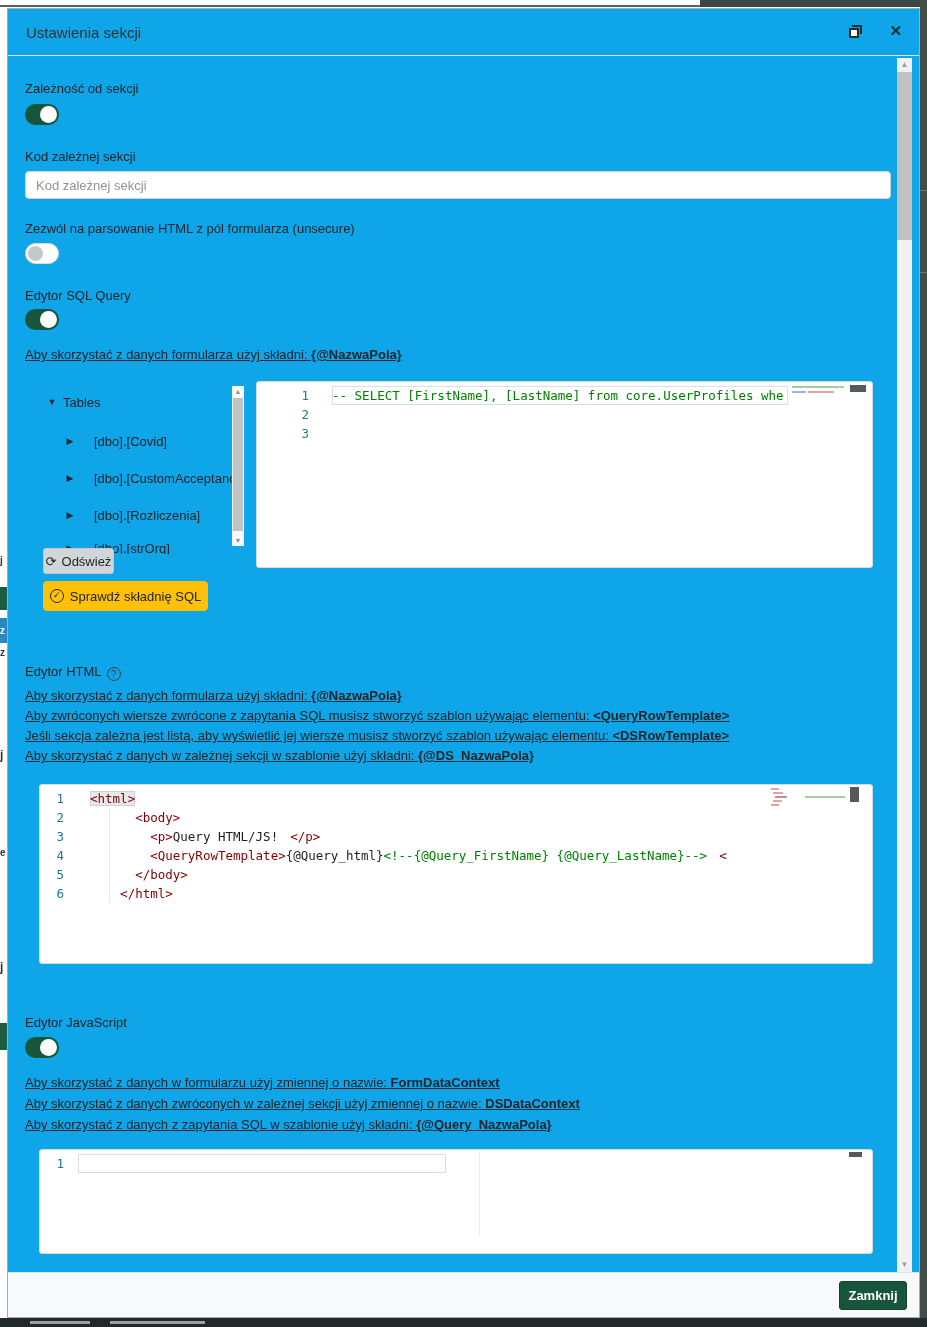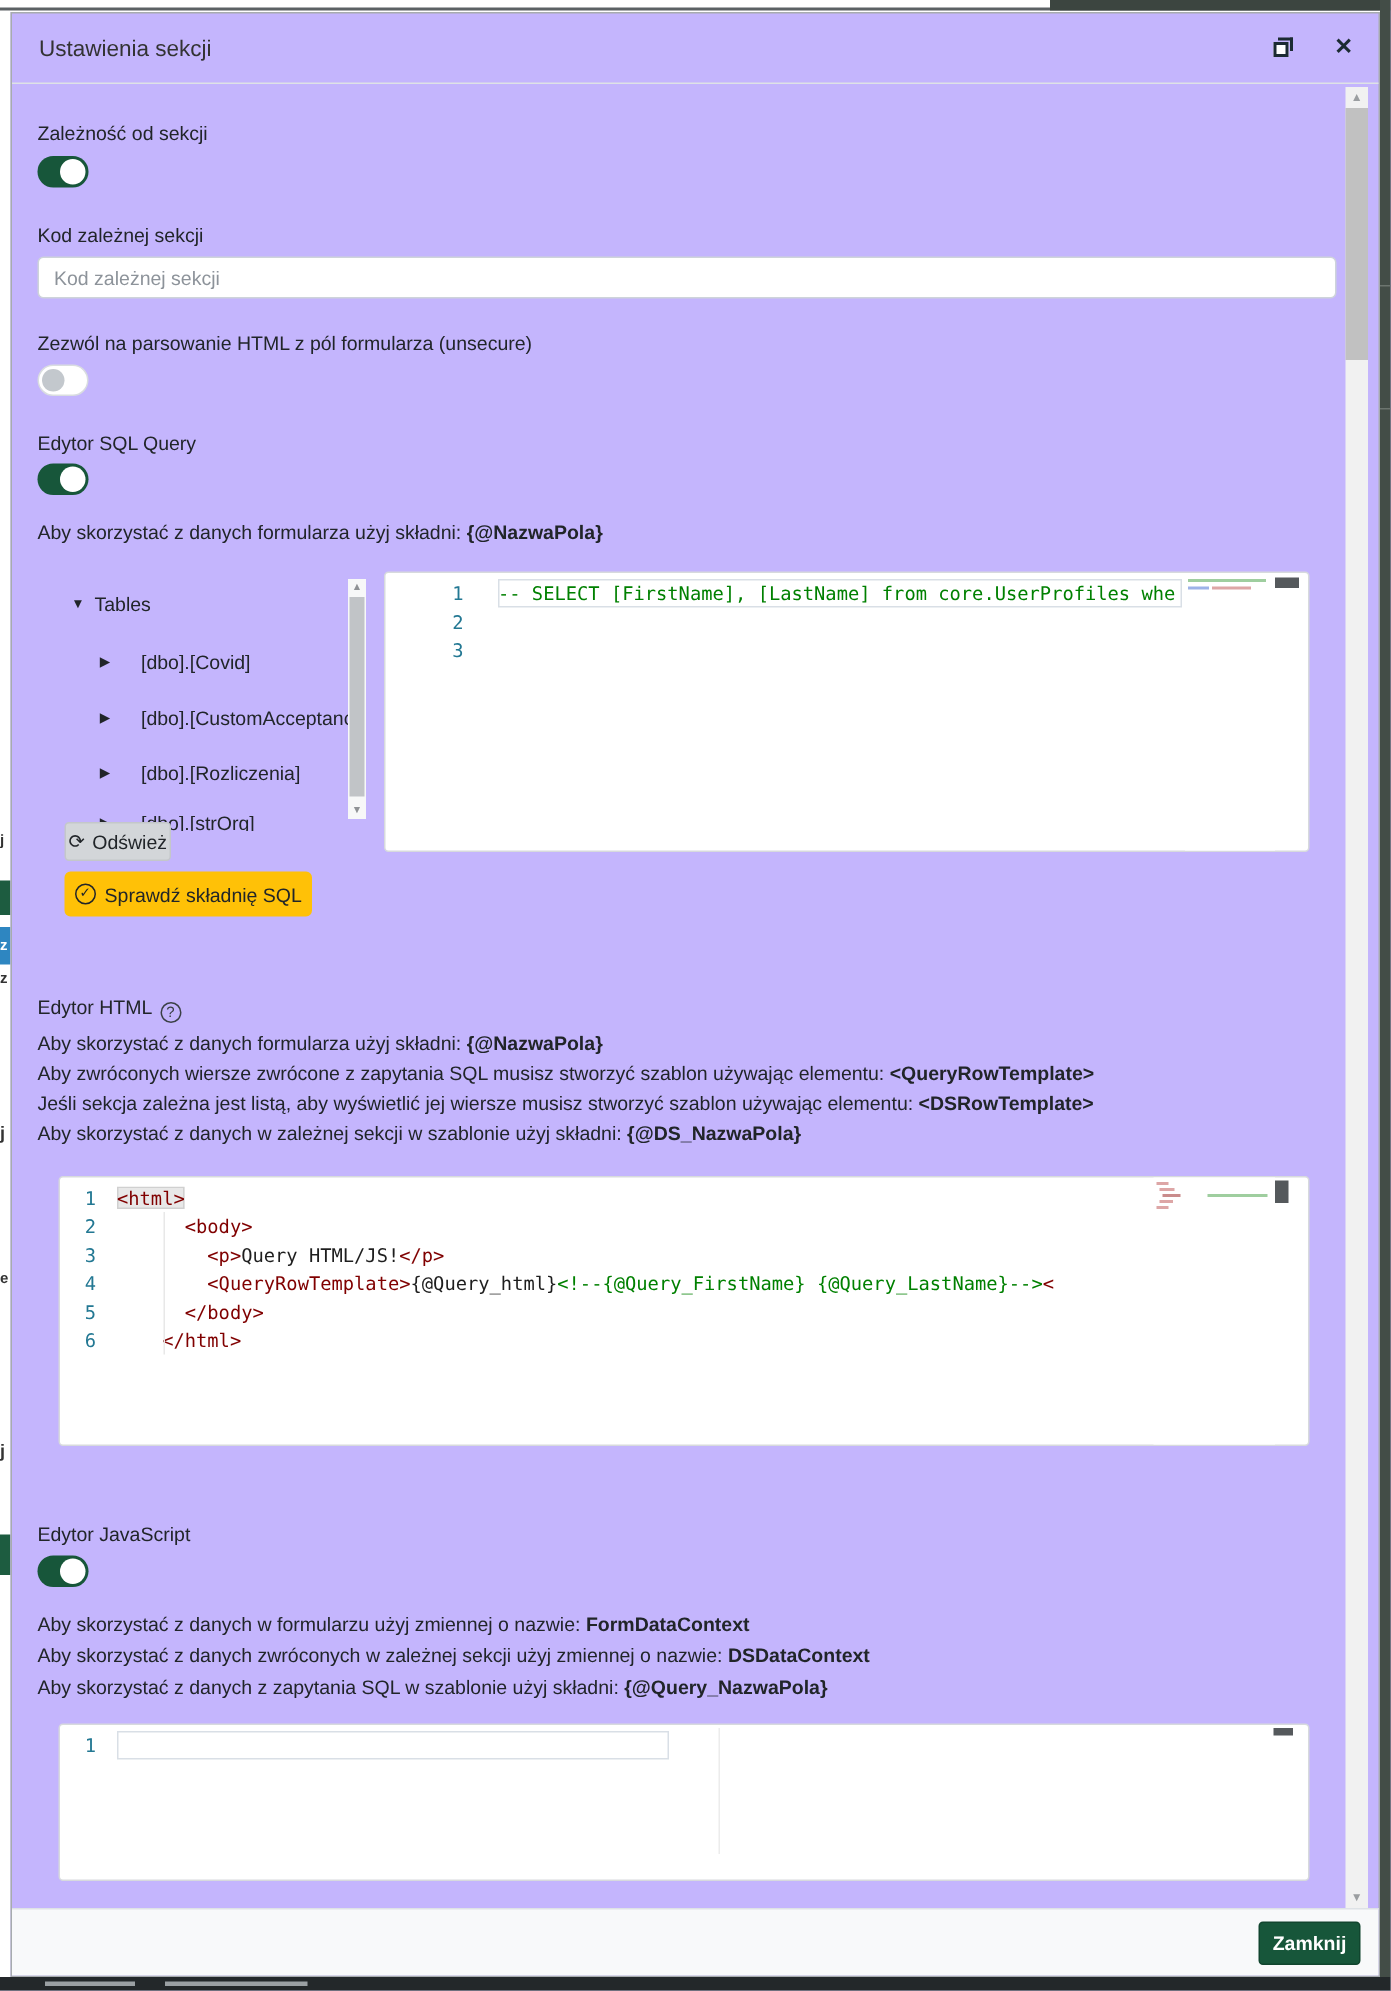--- a/index.html
+++ b/index.html
@@ -15,32 +15,32 @@
   .bd-right .hline { position:absolute; left:0; width:7px; height:1px; background:#6c756f; }
   .bd-bottom { position:absolute; left:0; top:1318px; width:927px; height:9px; background:#23282a; }
   .bd-bottom .dash { position:absolute; top:3px; height:3px; background:#9aa0a3; }
   .sl { position:absolute; left:0; width:7px; overflow:hidden; font-size:10px; }
   .sl-green { background:#1d5c40; }
   .sl-blue { background:#2e86c1; color:#fff; font-weight:bold; }
   .sl-txt { color:#333; font-weight:bold; }
 
   
   .modal { position:absolute; left:7px; top:8px; width:913px; height:1310px;
-    background:#c4b5fd; border:1px solid #a7abae; }
+    background:#0ea5e9; border:1px solid #a7abae; }
   .m-header { position:absolute; left:0; top:0; right:0; height:47px;
     border-bottom:1px solid #dee2e6; display:flex; align-items:center; padding-left:18px; }
   .m-title { font-size:15px; color:#333; }
   .ic-restore { position:absolute; right:57px; top:16px; width:13px; height:13px; cursor:pointer; }
   .ic-restore .back { position:absolute; left:3px; top:0; width:10px; height:9px; border:2px solid #1c2b33; border-left:none; border-bottom:none; }
   .ic-restore .front { position:absolute; left:0; top:3px; width:10px; height:10px; border:2px solid #1c2b33; background:#fff; }
   .ic-close { position:absolute; right:17px; top:13px; font-size:15px; font-weight:bold; color:#1c2b33; cursor:pointer; }
 
   
   .lbl { position:absolute; left:17px; font-size:13px; color:#212529; }
-  .hint { position:absolute; left:17px; font-size:13px; color:#212529; white-space:nowrap; }
+  .hint { position:absolute; left:17px; font-size:13px; color:#212529; white-space:nowrap;text-decoration:underline; }
   .hint b { font-weight:700; }
 
   
   .toggle { position:absolute; left:17px; width:34px; height:21px; border-radius:11px; cursor:pointer; }
   .toggle.on { background:#17563a; }
   .toggle.on .knob { position:absolute; right:2px; top:2px; width:17px; height:17px; border-radius:50%; background:#fff; }
   .toggle.off { background:#fff; border:1px solid #d9dde0; }
   .toggle.off .knob { position:absolute; left:2px; top:2px; width:15px; height:15px; border-radius:50%; background:#c3c8cd; }
 
   
@@ -63,21 +63,21 @@
     font-family:"DejaVu Sans Mono", monospace; font-size:12.5px; line-height:19px; cursor:text; }
   .code-scroll { position:absolute; left:0; top:4px; bottom:2px; overflow:hidden; }
   .code-line { display:flex; height:19px; white-space:pre; }
   .ln { flex:0 0 52px; text-align:right; color:#237893; }
   .ed-html .ln, .ed-js .ln { flex-basis:24px; }
   .lc { flex:1 1 auto; margin-left:23px; color:#1e1e1e; overflow:hidden; white-space:pre; }
   .ed-html .lc, .ed-js .lc { margin-left:14px; }
   .cur .lc { outline:1px solid #d9dfe6; outline-offset:-1px; }
   .ed-js .cur .lc { max-width:368px; }
   .tk-cmt { color:#008000; } .tk-kw { color:#0000ff; } .tk-str { color:#a31515; }
-  .tk-tag { color:#800000; } .tk-txt { color:#1e1e1e; }
+  .tk-tag { color:#800000;margin-left:12px; } .tk-txt { color:#1e1e1e; }
   .hl { background:#e8e8e8; box-shadow:0 0 0 1px #d0d0d0 inset; }
   .minimap { position:absolute; top:0; bottom:0; background:#fff; }
   .mm-bar { position:absolute; height:2px; }
   .mm-slider { position:absolute; background:#55595c; }
   .guide { position:absolute; width:1px; background:#e8e8e8; }
 
   
   .btn { position:absolute; display:flex; align-items:center; justify-content:center;
     font-size:13px; border-radius:3px; cursor:pointer; user-select:none; }
   .btn-gray { left:35px; top:539px; width:71px; height:26px; background:#d3d6d9; border:1px solid #c4c7ca; color:#212529; }

